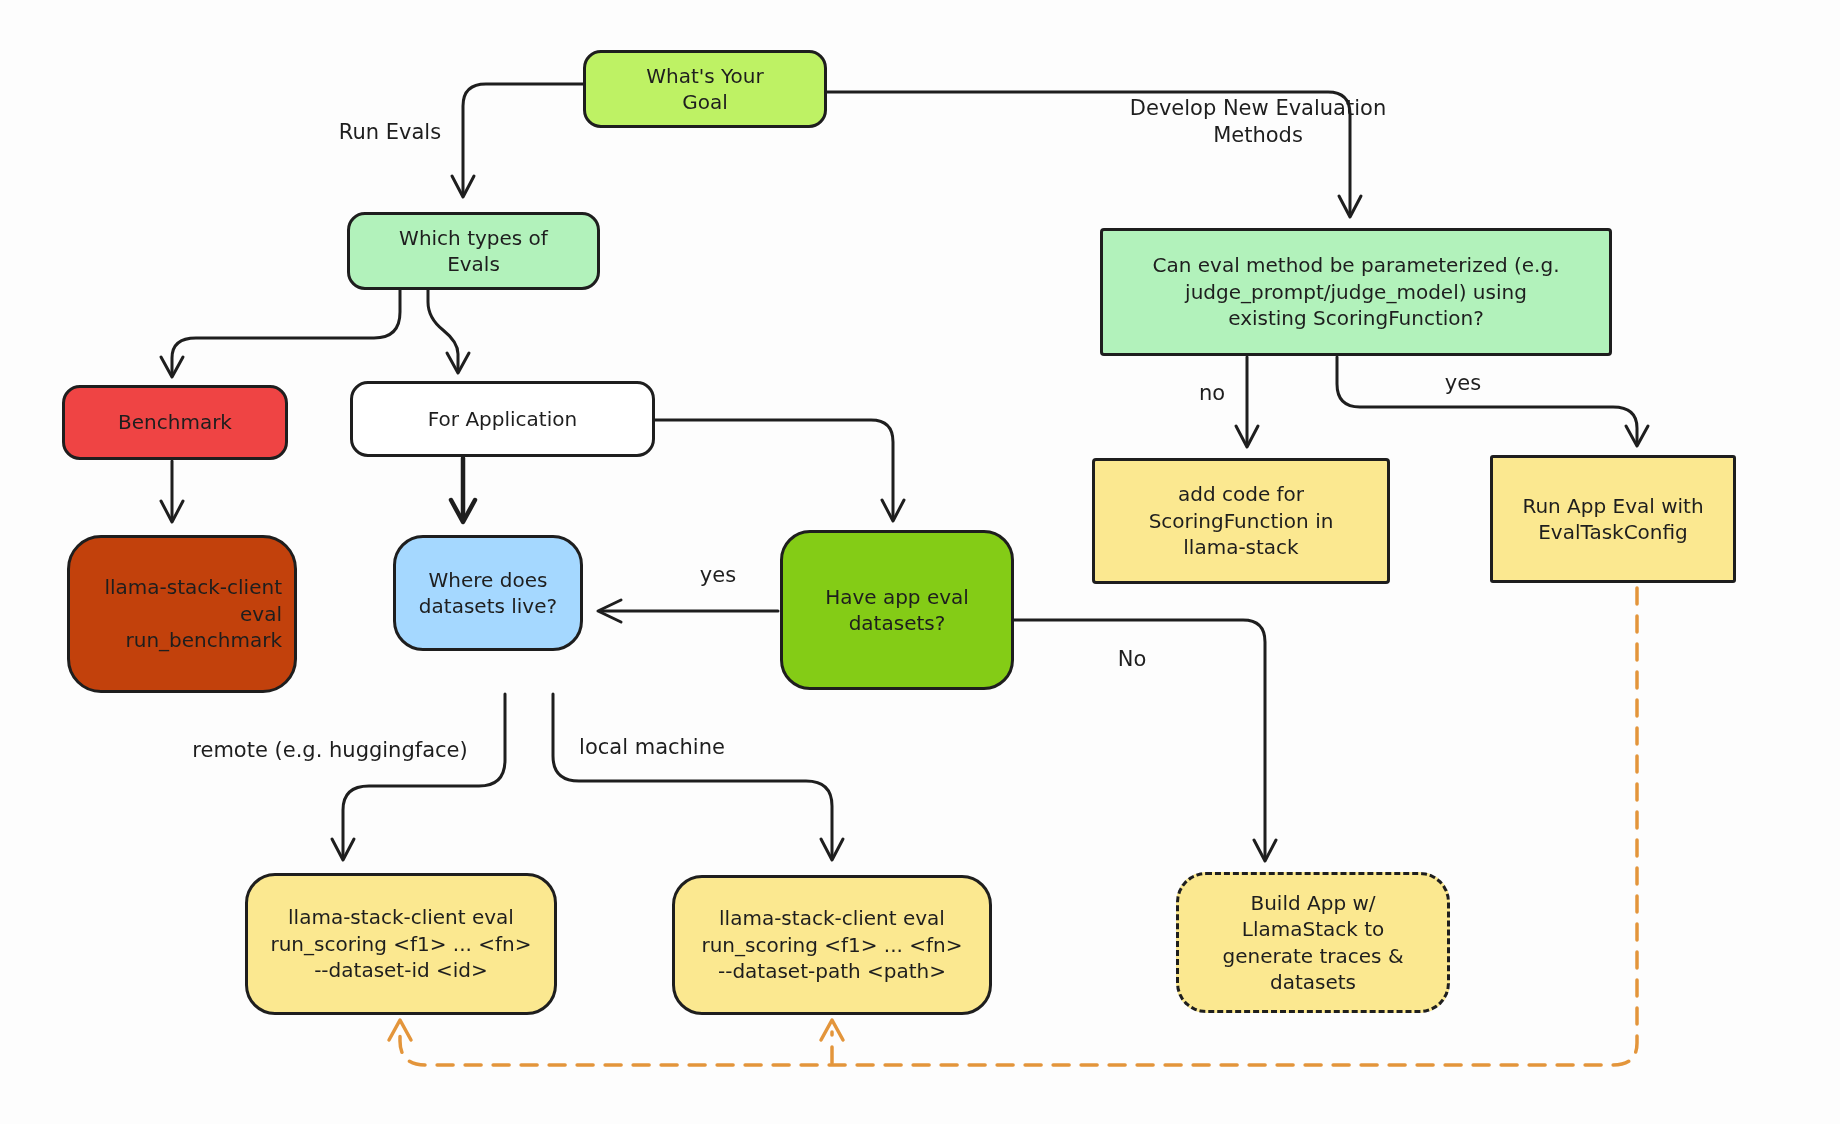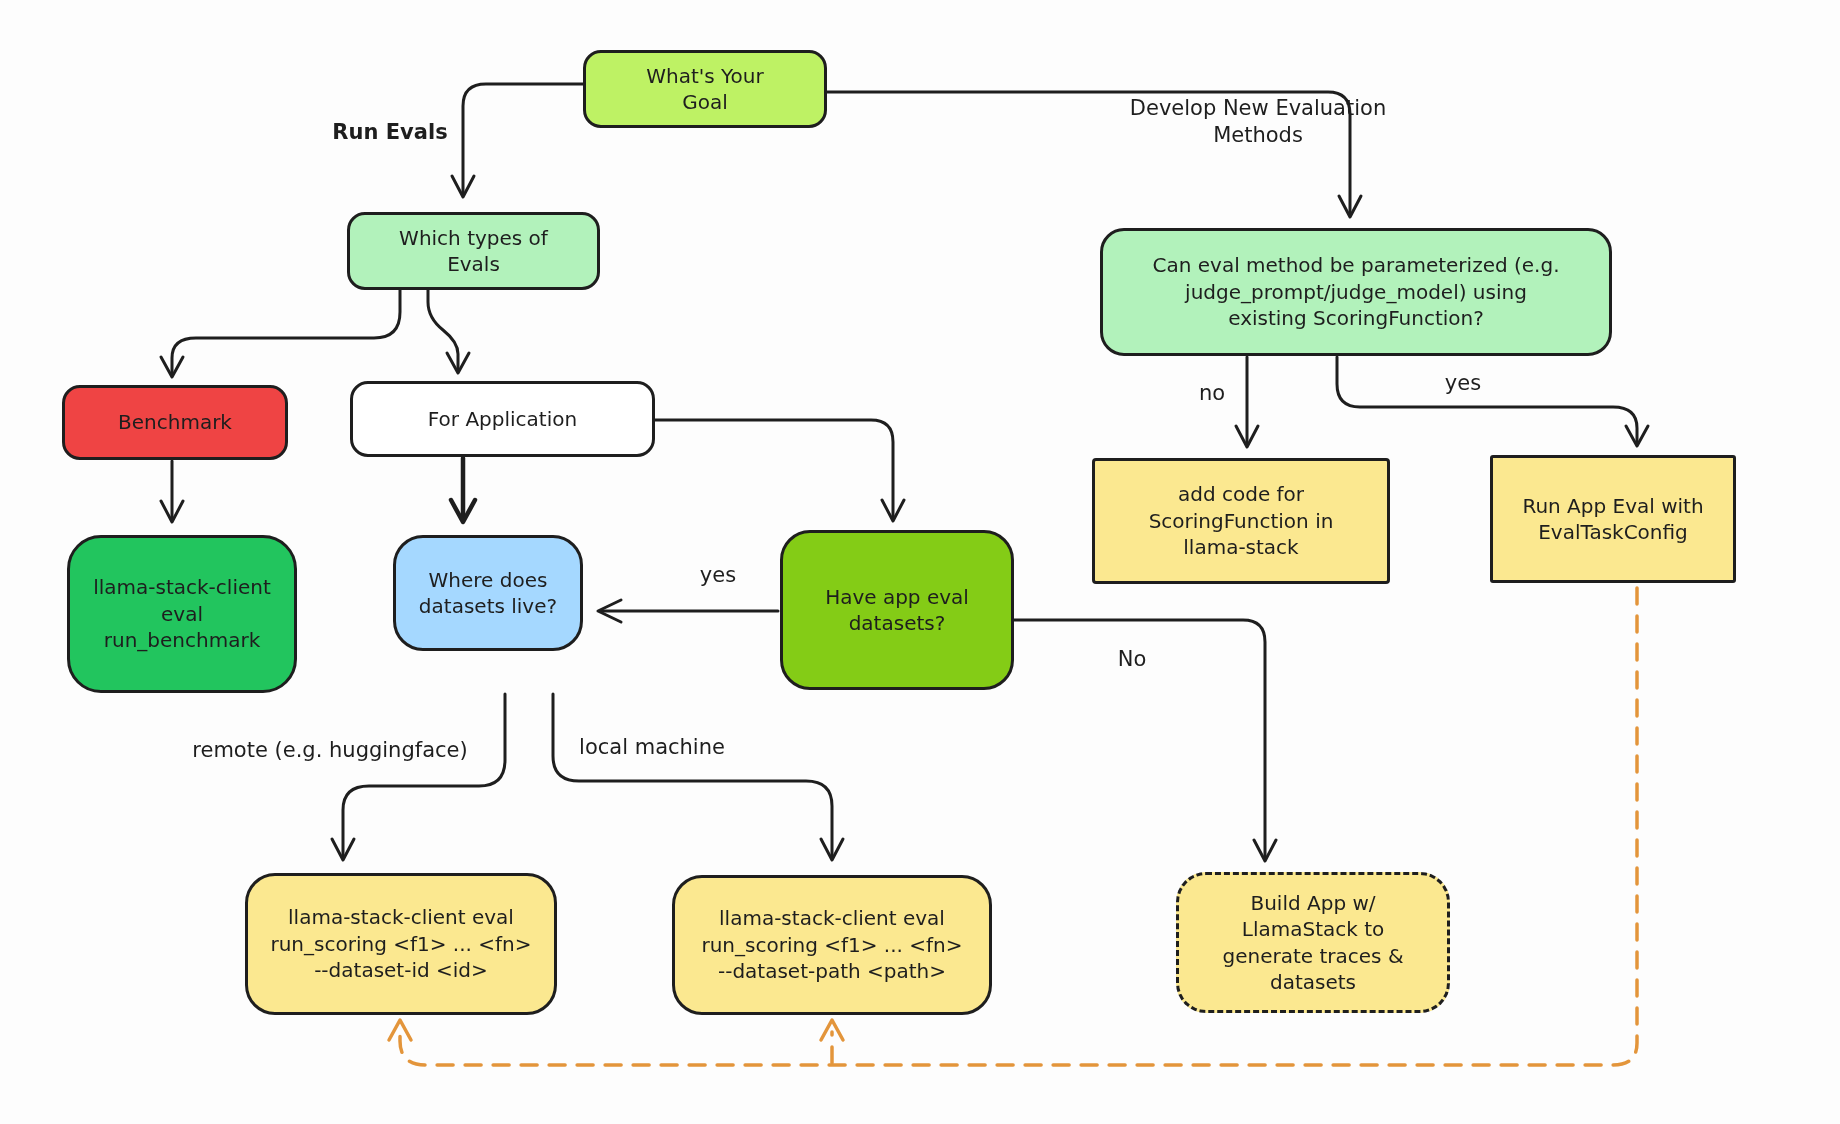--- a/index.html
+++ b/index.html
@@ -138,29 +138,29 @@
       <path class="edge-orange" d="M 821 1040 L 832 1020 L 843 1040"></path>
     </g>
   </svg>
 
   <div class="node" style="left: 583px; top: 50px; width: 244px; height: 78px; border-radius: 18px; background-color: #bef264;">What's Your
 Goal</div>
 
   <div class="node" style="left: 347px; top: 212px; width: 253px; height: 78px; border-radius: 18px; background-color: rgb(178, 242, 187);">Which types of
 Evals</div>
 
-  <div class="node" style="left: 1100px; top: 228px; width: 512px; height: 128px; border-radius: 24px; background-color: rgb(178, 242, 187);">Can eval method be parameterized (e.g.
+  <div class="node" style="left: 1100px; top: 228px; width: 512px; height: 128px; border-radius: 4px; background-color: rgb(178, 242, 187);">Can eval method be parameterized (e.g.
 judge_prompt/judge_model) using
 existing ScoringFunction?</div>
 
   <div class="node" style="left: 62px; top: 385px; width: 226px; height: 75px; border-radius: 18px; background-color: #ef4444;">Benchmark</div>
 
   <div class="node" style="left: 350px; top: 381px; width: 305px; height: 76px; border-radius: 18px; background-color: rgb(255, 255, 255);">For Application</div>
 
-  <div class="node" style="left: 67px; top: 535px; width: 230px; height: 158px; border-radius: 34px; background-color: #22c55e;">llama-stack-client
+  <div class="node" style="left: 67px; top: 535px; width: 230px; height: 158px; border-radius: 34px; background-color: #c2410c; text-align: right;">llama-stack-client
 eval run_benchmark</div>
 
   <div class="node" style="left: 393px; top: 535px; width: 190px; height: 116px; border-radius: 30px; background-color: rgb(165, 216, 255);">Where does
 datasets live?</div>
 
   <div class="node" style="left: 780px; top: 530px; width: 234px; height: 160px; border-radius: 30px; background-color: #84cc16;">Have app eval
 datasets?</div>
 
   <div class="node" style="left: 1092px; top: 458px; width: 298px; height: 126px; border-radius: 4px; background-color: rgb(251, 232, 144);">add code for
 ScoringFunction in
@@ -175,21 +175,21 @@
 
   <div class="node" style="left: 672px; top: 875px; width: 320px; height: 140px; border-radius: 30px; background-color: rgb(251, 232, 144);">llama-stack-client eval
 run_scoring &lt;f1&gt; ... &lt;fn&gt;
 --dataset-path &lt;path&gt;</div>
 
   <div class="node dashed-border" style="left: 1132px; top: 872px; width: 274px; height: 141px; border-radius: 30px; background-color: rgb(251, 232, 144); margin-left: 44px;">Build App w/
 LlamaStack to
 generate traces &amp;
 datasets</div>
 
-  <div class="edge-label" style="left:390px;top:133px;font-weight:bold;">Run Evals</div>
+  <div class="edge-label" style="left:390px;top:133px;">Run Evals</div>
 
   <div class="edge-label" style="left:1258px;top:122px;">Develop New Evaluation
 Methods</div>
 
   <div class="edge-label" style="left:718px;top:576px;">yes</div>
 
   <div class="edge-label" style="left:1132px;top:660px;">No</div>
 
   <div class="edge-label" style="left:1212px;top:394px;">no</div>
 

